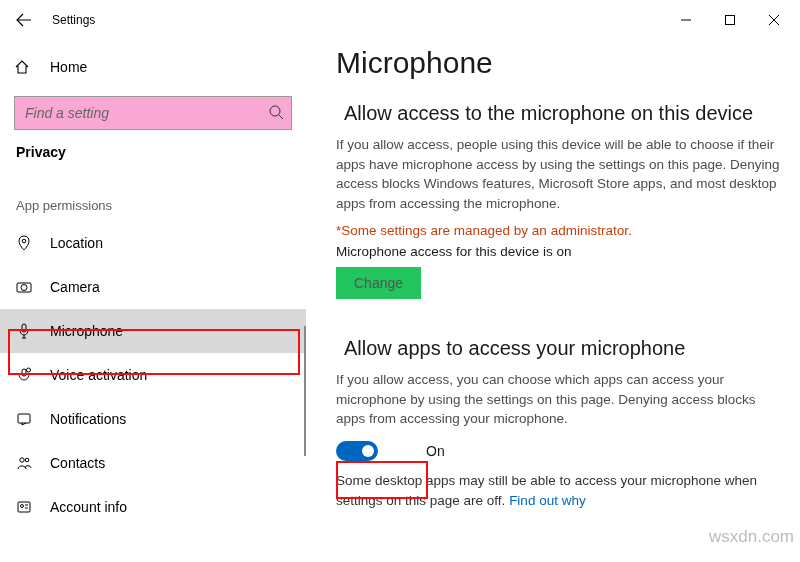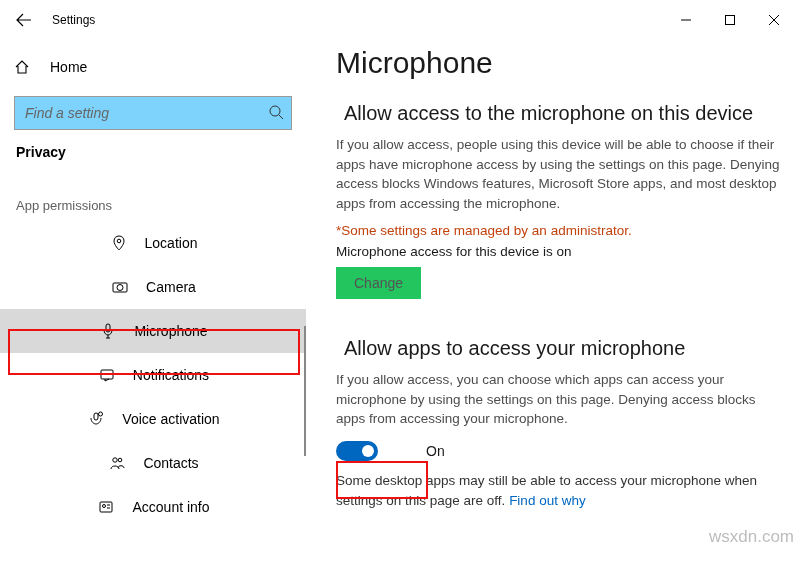--- a/index.html
+++ b/index.html
@@ -55,21 +55,21 @@
   .home .icon { width:20px; display:flex; }
   .home .lbl { margin-left:16px; }
   .searchwrap {
     margin:10px 14px 14px 14px;
     position:relative;
   }
   .search {
     width:100%;
     height:34px;
     border:1px solid #999;
-    background:#7dd3fc;
+    background:#f9a8d4;
     padding:0 34px 0 10px;
     font-size:14px;
     font-style:italic;
     color:#666;
   }
   .search::placeholder{color:#666;font-style:italic;}
   .searchicon{
     position:absolute;right:8px;top:8px;color:#333;
   }
   .cat-title {
@@ -81,21 +81,20 @@
     color:#5f5f5f;
     font-size:13px;
     padding:28px 16px 8px 16px;
   }
   .nav-item{
     height:44px;
     display:flex;
     align-items:center;
     padding:0 14px;
     position:relative;
-    justify-content:center;
   }
   .nav-item .icon{width:20px;display:flex;justify-content:center;}
   .nav-item .lbl{margin-left:16px;}
   .nav-item.selected{background:#d9d9d9;}
   .scrollmark{
     position:absolute;
     right:0; top:286px;
     width:2px;height:130px;
     background:#888;
   }
@@ -239,35 +238,35 @@
           <svg width="16" height="16" viewBox="0 0 16 16">
             <rect x="6" y="1" width="4" height="8" rx="2" stroke="#000" fill="none"></rect>
             <path d="M4 7 C4 10 6 12 8 12 C10 12 12 10 12 7 M8 12 V15 M6 15 H10" stroke="#000" fill="none"></path>
           </svg>
         </span>
       <span class="lbl">Microphone</span>
     </div>
     <div class="nav-item">
       <span class="icon">
           <svg width="16" height="16" viewBox="0 0 16 16">
-            <rect x="2" y="3" width="12" height="9" rx="1" stroke="#000" fill="none"></rect>
-            <path d="M6 12 L6 14 L10 12" stroke="#000" fill="none"></path>
-          </svg>
-        </span>
-      <span class="lbl">Notifications</span>
-    </div>
-    <div class="nav-item">
-      <span class="icon">
-          <svg width="16" height="16" viewBox="0 0 16 16">
             <rect x="6" y="2" width="4" height="7" rx="2" stroke="#000" fill="none"></rect>
             <path d="M3 7 C3 11 6 13 8 13 C10 13 13 11 13 7" stroke="#000" fill="none"></path>
             <circle cx="12.5" cy="3" r="2" stroke="#000" fill="none"></circle>
           </svg>
         </span>
       <span class="lbl">Voice activation</span>
+    </div>
+    <div class="nav-item">
+      <span class="icon">
+          <svg width="16" height="16" viewBox="0 0 16 16">
+            <rect x="2" y="3" width="12" height="9" rx="1" stroke="#000" fill="none"></rect>
+            <path d="M6 12 L6 14 L10 12" stroke="#000" fill="none"></path>
+          </svg>
+        </span>
+      <span class="lbl">Notifications</span>
     </div>
     <div class="nav-item">
       <span class="icon">
           <svg width="16" height="16" viewBox="0 0 16 16">
             <circle cx="6" cy="5" r="2.2" stroke="#000" fill="none"></circle>
             <path d="M2 14 C2 10 10 10 10 14" stroke="#000" fill="none"></path>
             <circle cx="11" cy="5" r="1.8" stroke="#000" fill="none"></circle>
             <path d="M9 13 C9 10 15 10 15 13" stroke="#000" fill="none"></path>
           </svg>
         </span>

